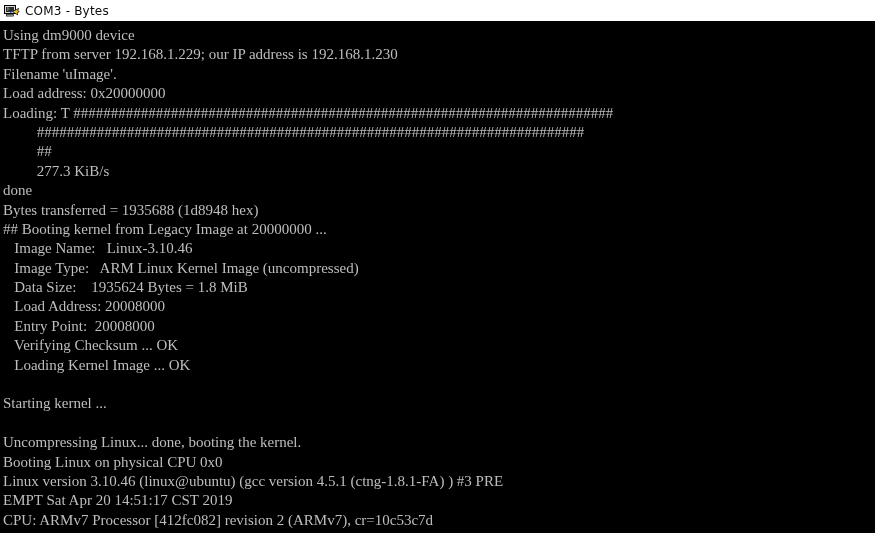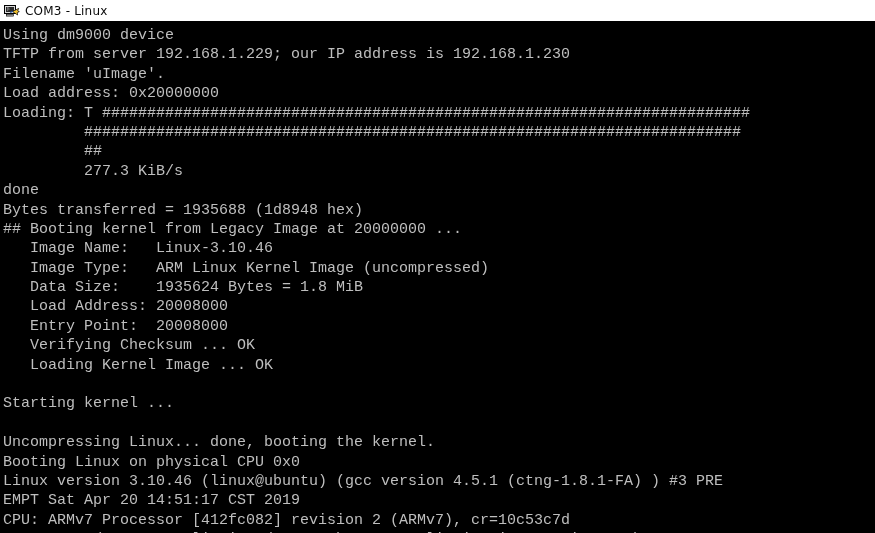--- a/index.html
+++ b/index.html
@@ -48,21 +48,21 @@
     color: #0a0a0a;
     letter-spacing: 0.2px;
     white-space: nowrap;
   }
 
   
   #terminal {
     flex: 1 1 auto;
     background: #000000;
     color: #bebebe;
-    font-family: Liberation Mono, monospace;
+    font-family: Liberation Serif, serif;
     font-size: 15px;
     line-height: 19.4px;
     padding: 4px 0 0 3px;
     box-sizing: border-box;
     overflow: hidden;
     white-space: pre;
     letter-spacing: 0px;
   }
   #terminal .row {
     height: 19.4px;
@@ -77,18 +77,18 @@
 
   <div id="titlebar">
     <svg id="titlebar-icon" viewBox="0 0 16 16">
       <rect x="0.5" y="2.5" width="11" height="8" fill="#d8d8d8" stroke="#000000" stroke-width="1"></rect>
       <rect x="2" y="4" width="8" height="5" fill="#2b2b2b"></rect>
       <path d="M3 4.8 h1.6 M3 6.0 h2.6 M3 7.2 h1.2" stroke="#bcbcbc" stroke-width="0.7"></path>
       <rect x="2.5" y="11.5" width="7" height="1.6" fill="#a9a9a9" stroke="#000000" stroke-width="0.6"></rect>
       <path d="M8.5 8.5 l6.2 -3.1 l-1.0 2.3 l1.6 0.9 l-2.0 1.0 l0.3 2.4 z" fill="#f2c12e" stroke="#000000" stroke-width="0.7" stroke-linejoin="round"></path>
       <path d="M6.2 9.4 l2.6 -1.2" stroke="#1c4fa1" stroke-width="1.1"></path>
     </svg>
-    <span id="titlebar-text">COM3 - Linux</span>
+    <span id="titlebar-text">COM3 - Bytes</span>
   </div>
 
   <div id="terminal" style="color: rgb(190, 190, 190); background: rgb(0, 0, 0);"><div class="row">Using dm9000 device</div><div class="row">TFTP from server 192.168.1.229; our IP address is 192.168.1.230</div><div class="row">Filename 'uImage'.</div><div class="row">Load address: 0x20000000</div><div class="row">Loading: T ########################################################################</div><div class="row">         #########################################################################</div><div class="row">         ##</div><div class="row">         277.3 KiB/s</div><div class="row">done</div><div class="row">Bytes transferred = 1935688 (1d8948 hex)</div><div class="row">## Booting kernel from Legacy Image at 20000000 ...</div><div class="row">   Image Name:   Linux-3.10.46</div><div class="row">   Image Type:   ARM Linux Kernel Image (uncompressed)</div><div class="row">   Data Size:    1935624 Bytes = 1.8 MiB</div><div class="row">   Load Address: 20008000</div><div class="row">   Entry Point:  20008000</div><div class="row">   Verifying Checksum ... OK</div><div class="row">   Loading Kernel Image ... OK</div><div class="row">&nbsp;</div><div class="row">Starting kernel ...</div><div class="row">&nbsp;</div><div class="row">Uncompressing Linux... done, booting the kernel.</div><div class="row">Booting Linux on physical CPU 0x0</div><div class="row">Linux version 3.10.46 (linux@ubuntu) (gcc version 4.5.1 (ctng-1.8.1-FA) ) #3 PRE</div><div class="row">EMPT Sat Apr 20 14:51:17 CST 2019</div><div class="row">CPU: ARMv7 Processor [412fc082] revision 2 (ARMv7), cr=10c53c7d</div><div class="row">CPU: PIPT / VIPT nonaliasing data cache, VIPT aliasing instruction cache</div></div>
 
 </div>
 
 </body></html>

